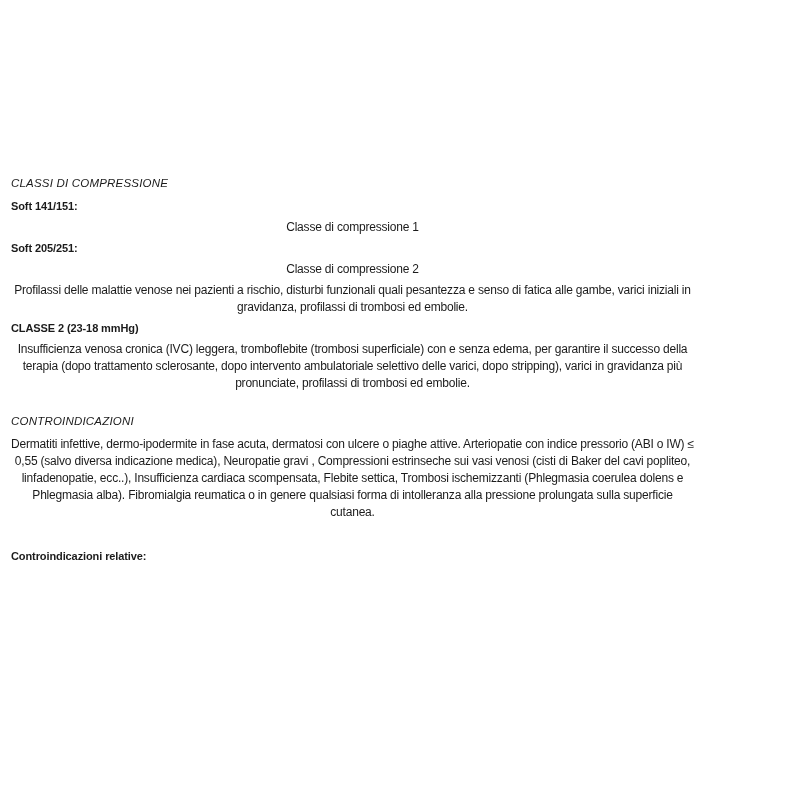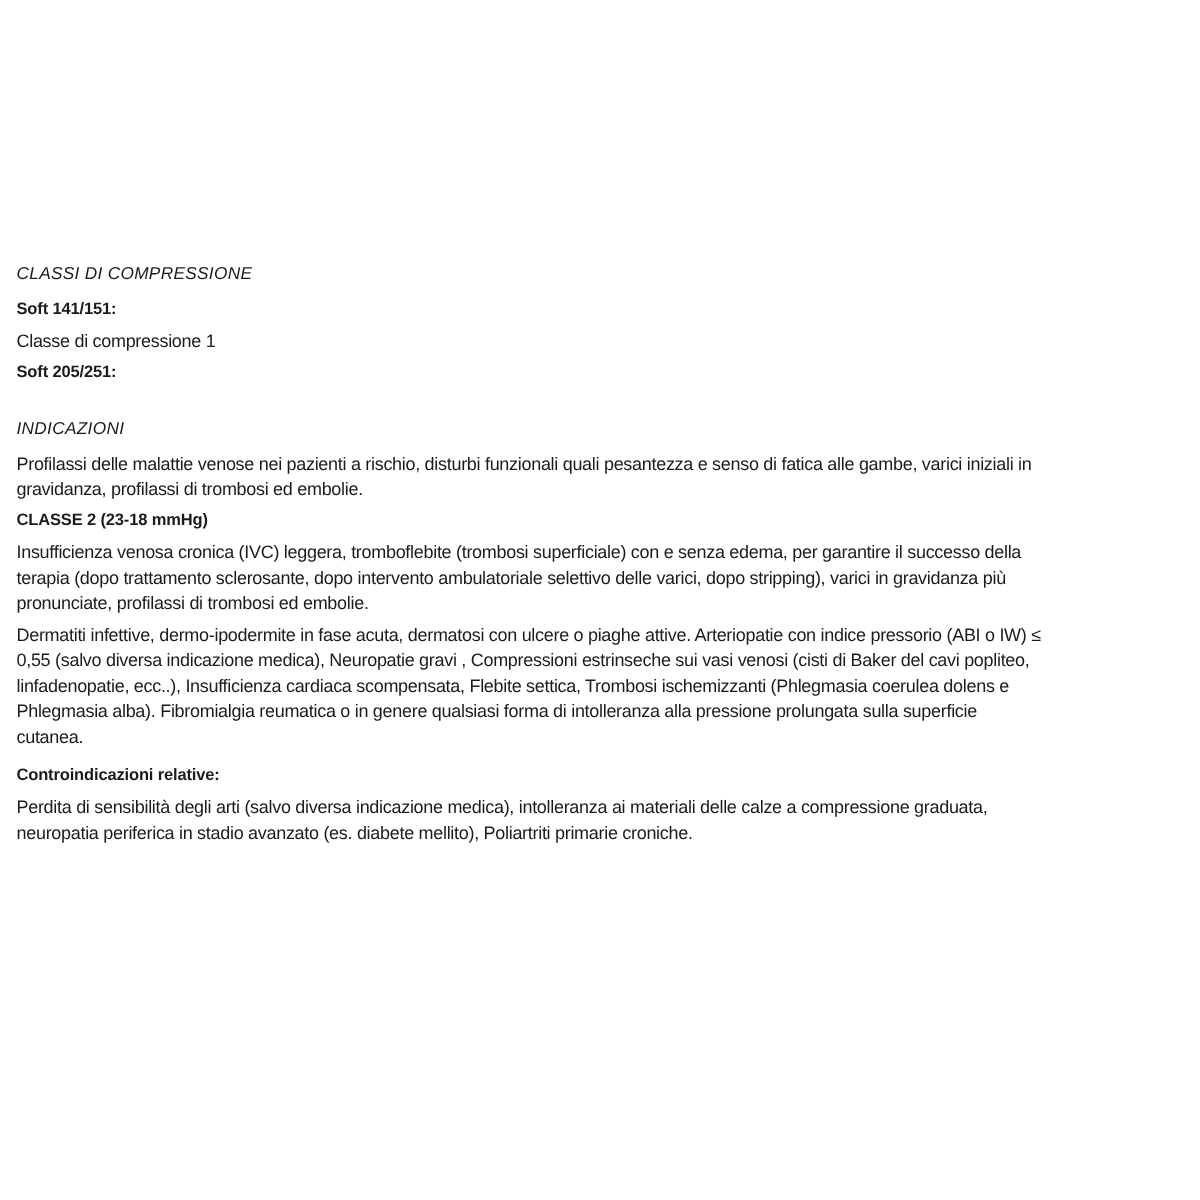--- a/index.html
+++ b/index.html
@@ -32,48 +32,49 @@
     margin-top: 0;
   }
   .label {
     font-weight: 700;
     font-size: 11px;
     line-height: 17px;
     letter-spacing: -0.1px;
     margin: 0 0 4px 0;
   }
   .label.gap-top {
-    margin-top: 9px;
+    margin-top: 27px;
   }
   .body-text {
     font-weight: 400;
     font-size: 12px;
     line-height: 17px;
     letter-spacing: -0.2px;
     margin: 0 0 4px 0;
+    text-align: center;
   }
 </style>
 </head>
 <body>
 
 <div class="doc">
 
   <section>
     <h2 class="sec-heading first">CLASSI DI COMPRESSIONE</h2>
     <p class="label">Soft 141/151:</p>
     <p class="body-text">Classe di compressione 1</p>
     <p class="label">Soft 205/251:</p>
+    <p class="body-text">Classe di compressione 2</p>
   </section>
 
   <section>
-    <h2 class="sec-heading">INDICAZIONI</h2>
     <p class="body-text">Profilassi delle malattie venose nei pazienti a rischio, disturbi funzionali quali pesantezza e senso di fatica alle gambe, varici iniziali in gravidanza, profilassi di trombosi ed embolie.</p>
     <p class="label">CLASSE 2 (23-18 mmHg)</p>
     <p class="body-text">Insufficienza venosa cronica (IVC) leggera, tromboflebite (trombosi superficiale) con e senza edema, per garantire il successo della terapia (dopo trattamento sclerosante, dopo intervento ambulatoriale selettivo delle varici, dopo stripping), varici in gravidanza più pronunciate, profilassi di trombosi ed embolie.</p>
   </section>
 
   <section>
+    <h2 class="sec-heading">CONTROINDICAZIONI</h2>
     <p class="body-text">Dermatiti infettive, dermo-ipodermite in fase acuta, dermatosi con ulcere o piaghe attive. Arteriopatie con indice pressorio (ABI o IW) ≤ 0,55 (salvo diversa indicazione medica), Neuropatie gravi , Compressioni estrinseche sui vasi venosi (cisti di Baker del cavi popliteo, linfadenopatie, ecc..), Insufficienza cardiaca scompensata, Flebite settica, Trombosi ischemizzanti (Phlegmasia coerulea dolens e Phlegmasia alba). Fibromialgia reumatica o in genere qualsiasi forma di intolleranza alla pressione prolungata sulla superficie cutanea.</p>
     <p class="label gap-top">Controindicazioni relative:</p>
-    <p class="body-text">Perdita di sensibilità degli arti (salvo diversa indicazione medica), intolleranza ai materiali delle calze a compressione graduata, neuropatia periferica in stadio avanzato (es. diabete mellito), Poliartriti primarie croniche.</p>
   </section>
 
 </div>
 
 </body></html>

